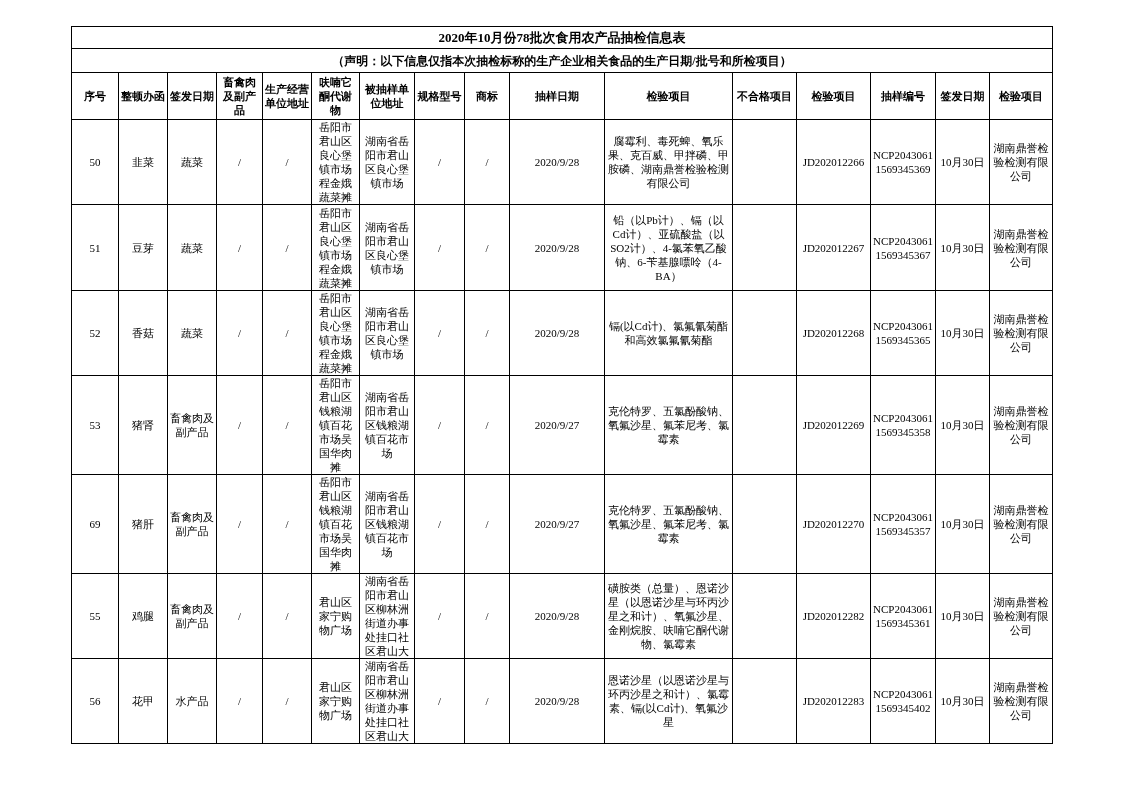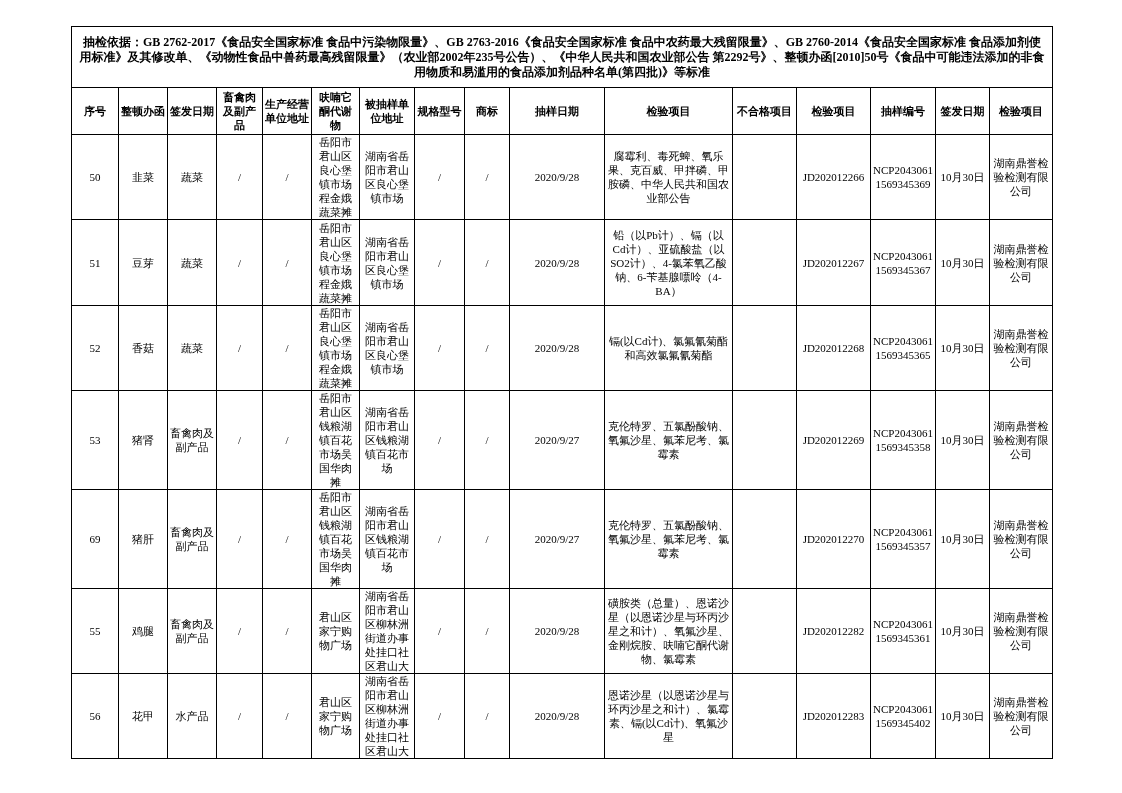--- a/index.html
+++ b/index.html
@@ -51,22 +51,25 @@
         <col style="width:45px">
       <col style="width:95px">
         <col style="width:128px">
         <col style="width:64px">
       <col style="width:74px">
         <col style="width:65px">
         <col style="width:54px">
       <col style="width:63px">
     </colgroup>
     <thead>
-      <tr class="basis-row">
-        <td colspan="16">抽检依据：GB 2762-2017《食品安全国家标准 食品中污染物限量》、GB 2763-2016《食品安全国家标准 食品中农药最大残留限量》、GB 2760-2014《食品安全国家标准 食品添加剂使用标准》及其修改单、《动物性食品中兽药最高残留限量》（农业部2002年235号公告）、《中华人民共和国农业部公告 第2292号》、整顿办函[2010]50号《食品中可能违法添加的非食用物质和易滥用的食品添加剂品种名单(第四批)》等标准</td>
+      <tr class="title-row">
+        <td colspan="16">2020年10月份78批次食用农产品抽检信息表</td>
+      </tr>
+      <tr class="statement-row">
+        <td colspan="16">（声明：以下信息仅指本次抽检标称的生产企业相关食品的生产日期/批号和所检项目）</td>
       </tr>
       <tr class="cols-row">
         <th>序号</th>
         <th>整顿办函</th>
         <th>签发日期</th>
         <th>畜禽肉及副产品</th>
         <th>生产经营单位地址</th>
         <th>呋喃它酮代谢物</th>
         <th>被抽样单位地址</th>
         <th>规格型号</th>
@@ -85,21 +88,21 @@
           <td>50</td>
           <td>韭菜</td>
           <td>蔬菜</td>
           <td>/</td>
           <td>/</td>
           <td>岳阳市君山区良心堡镇市场程金娥蔬菜摊</td>
           <td>湖南省岳阳市君山区良心堡镇市场</td>
           <td>/</td>
           <td>/</td>
           <td>2020/9/28</td>
-          <td>腐霉利、毒死蜱、氧乐果、克百威、甲拌磷、甲胺磷、中华人民共和国农业部公告</td>
+          <td>腐霉利、毒死蜱、氧乐果、克百威、甲拌磷、甲胺磷、湖南鼎誉检验检测有限公司</td>
           <td></td>
           <td>JD202012266</td>
           <td>NCP20430611569345369</td>
           <td>10月30日</td>
           <td>湖南鼎誉检验检测有限公司</td>
         </tr>
         <tr>
           <td>51</td>
           <td>豆芽</td>
           <td>蔬菜</td>

